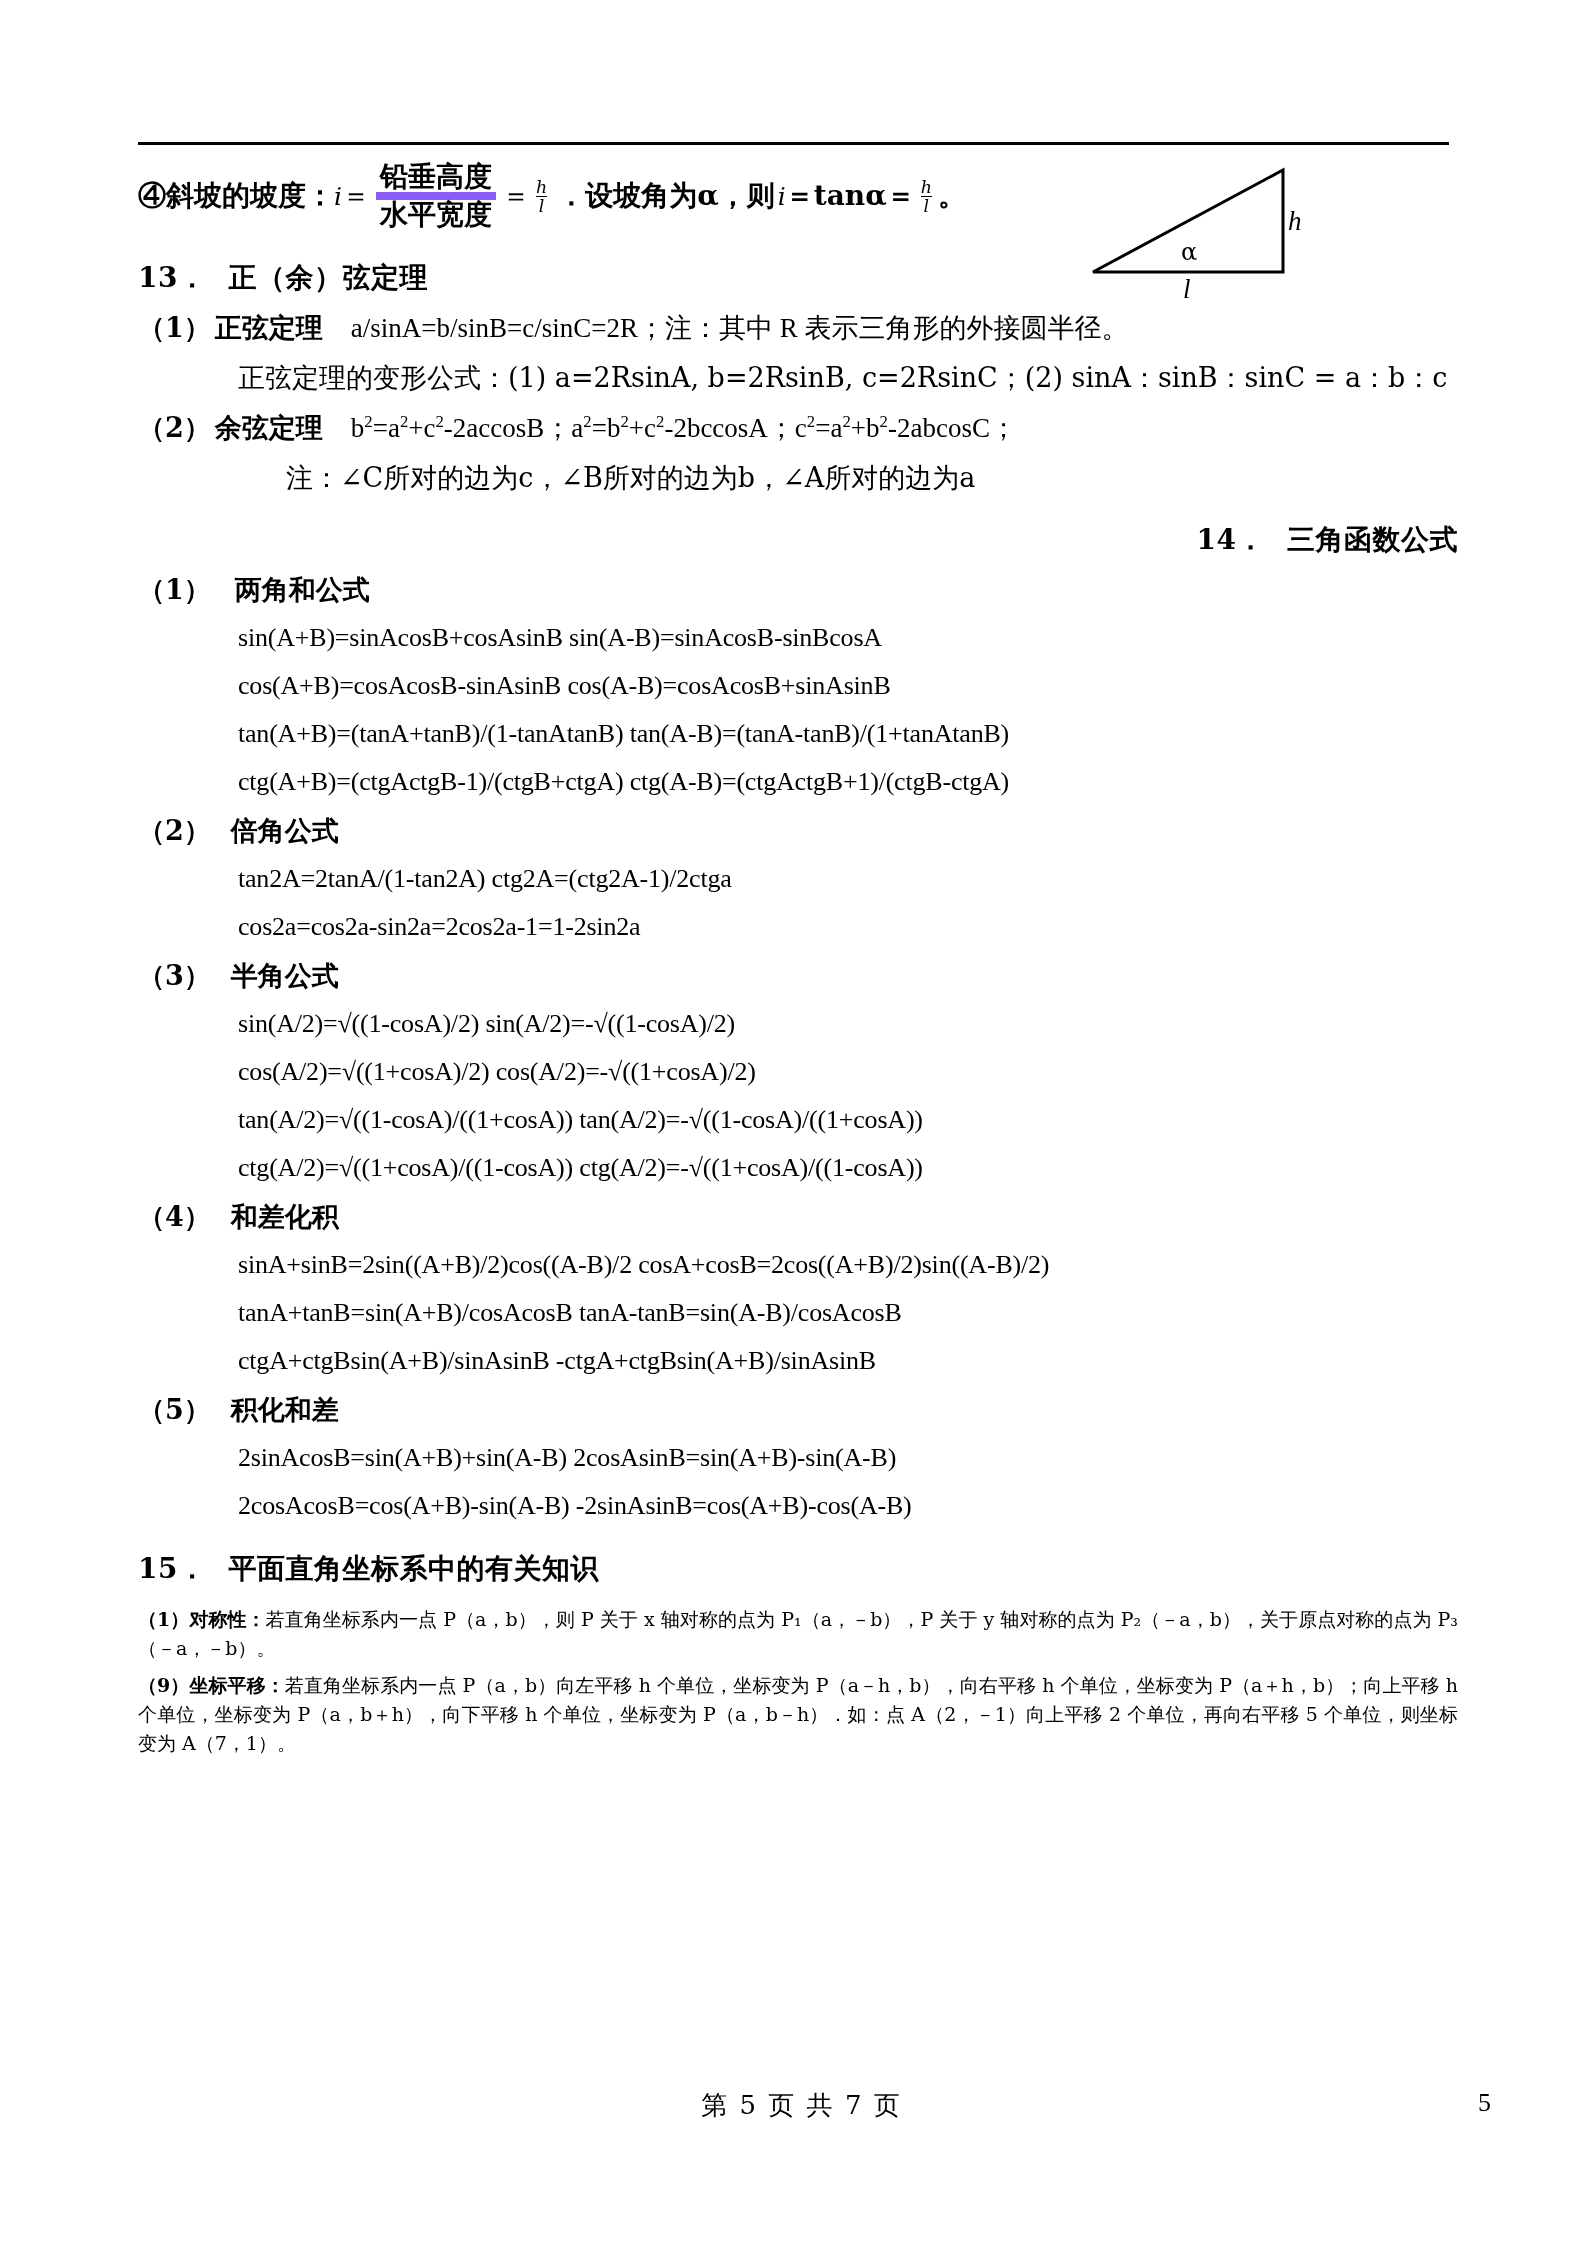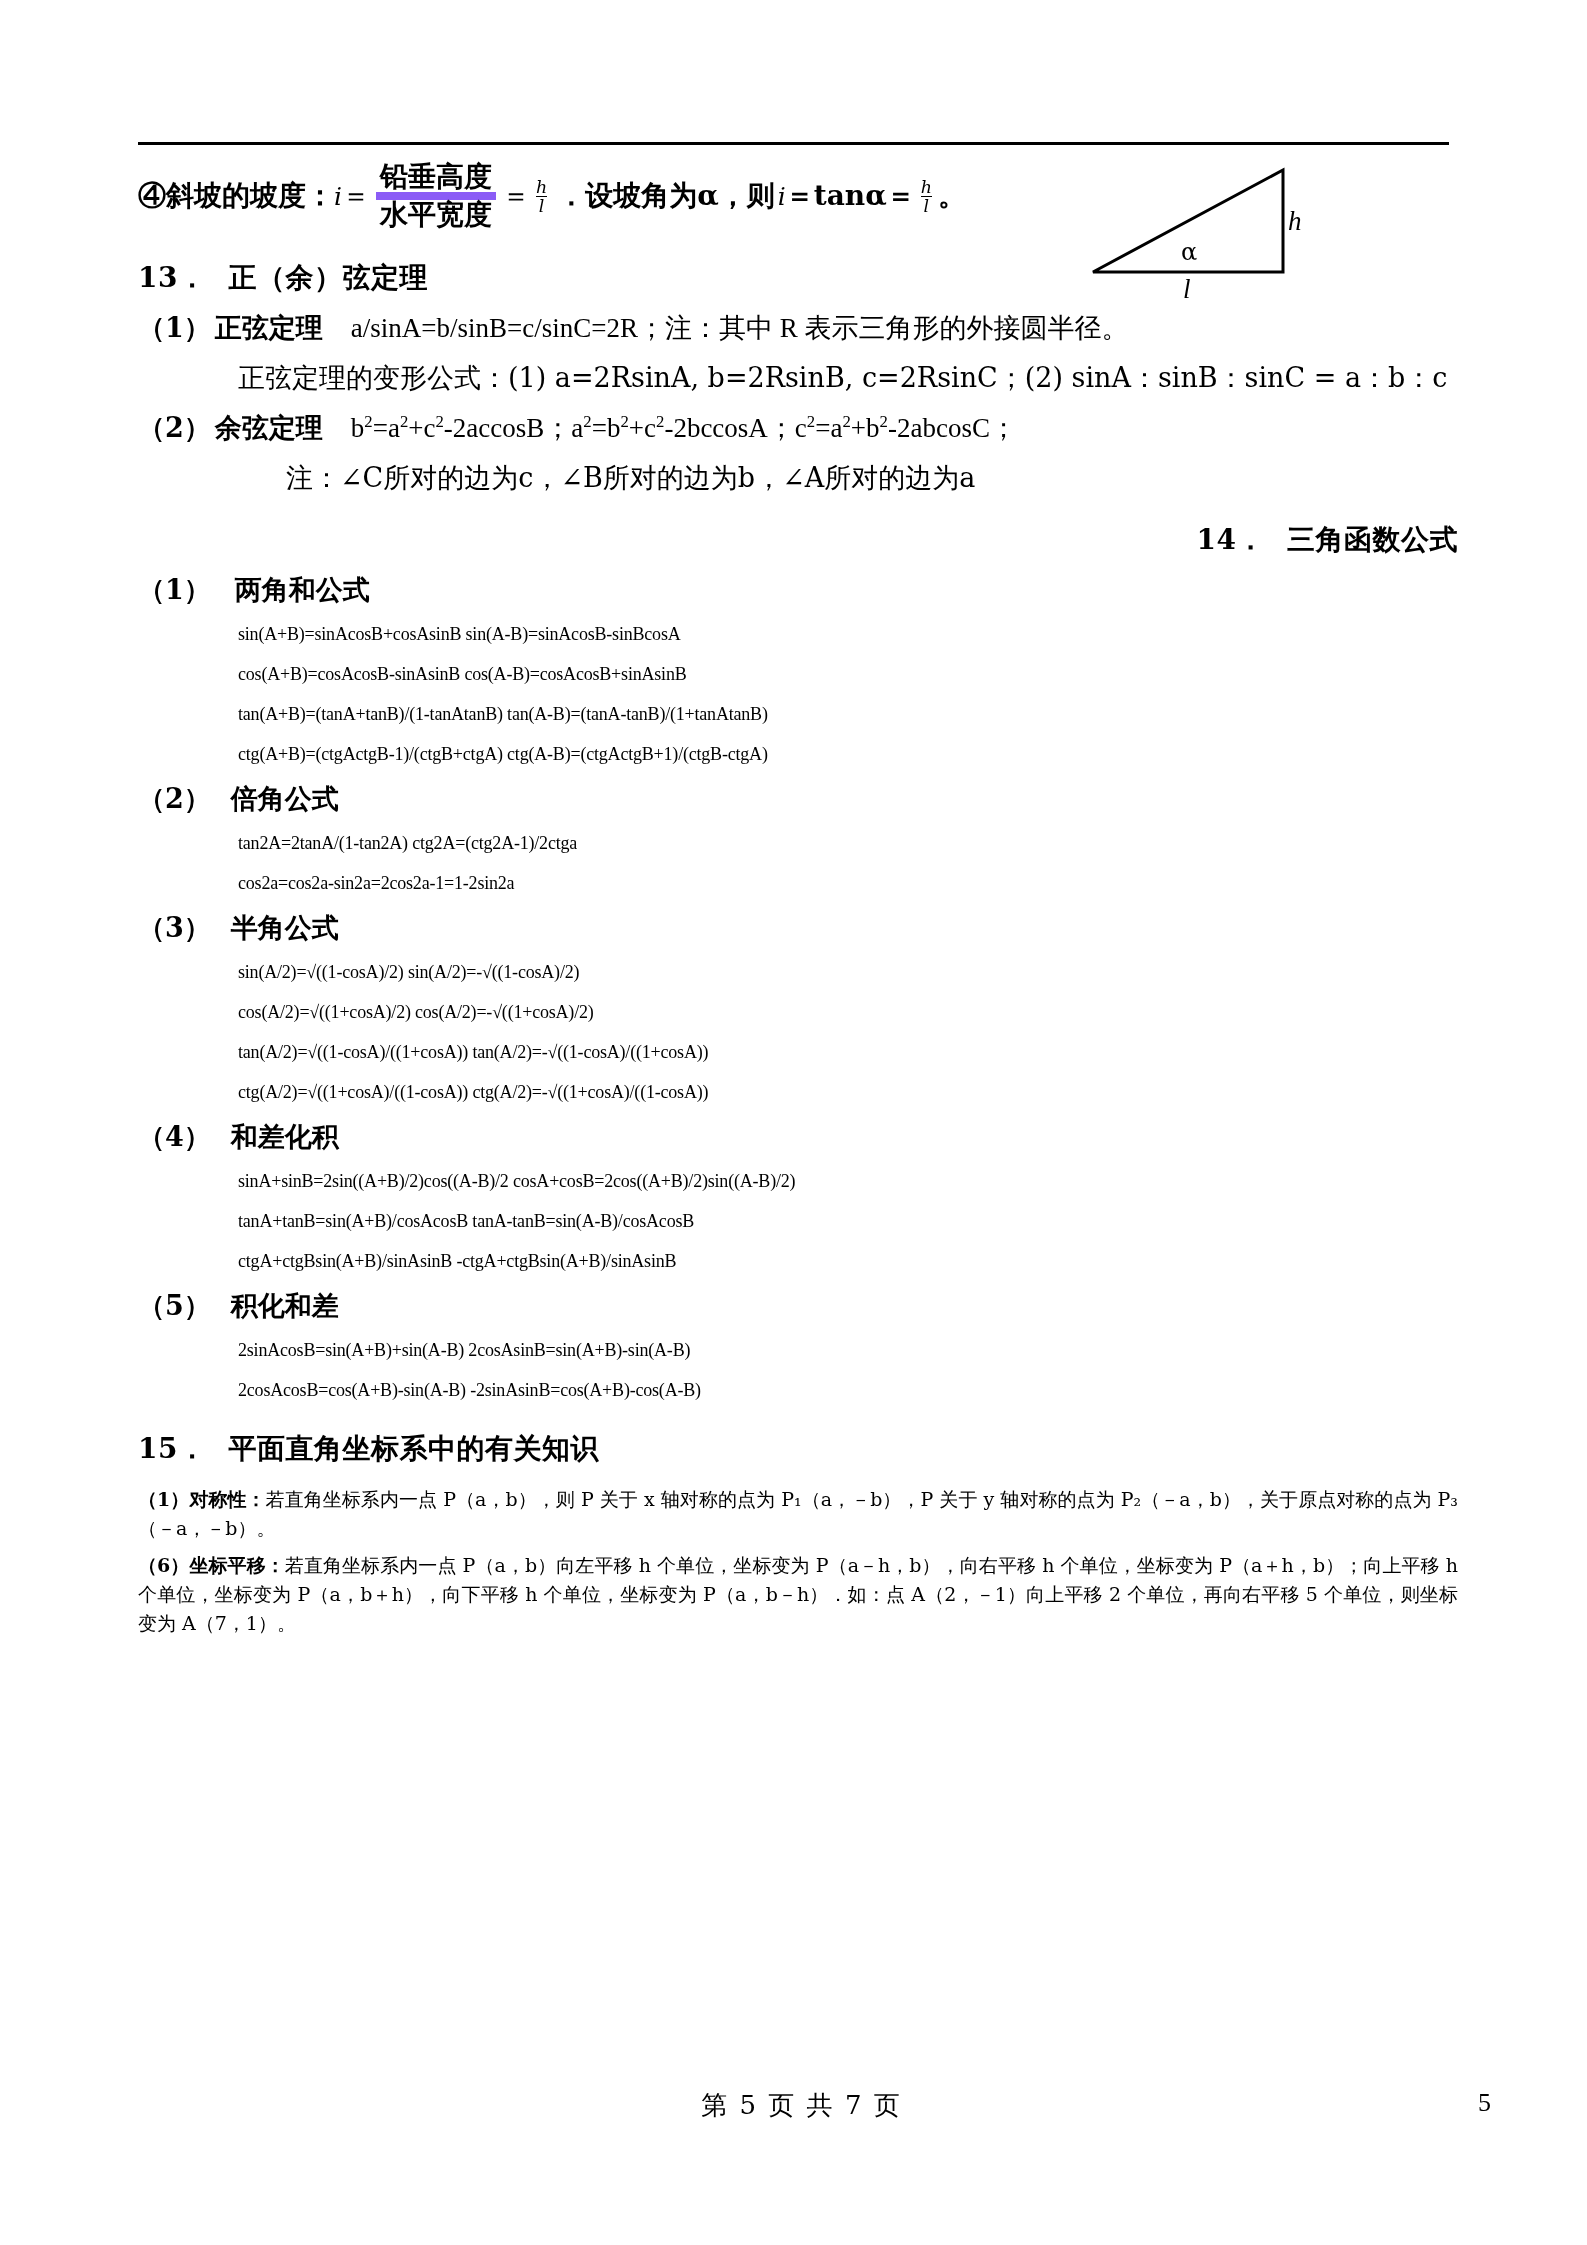--- a/index.html
+++ b/index.html
@@ -52,21 +52,21 @@
     font-weight: bold;
     font-size: 28px;
     letter-spacing: 0.5px;
   }
   .subheading {
     font-weight: bold;
     font-size: 27px;
   }
   .formula {
     font-family: "Liberation Serif", "DejaVu Serif", serif;
-    font-size: 18px;
+    font-size: 26px;
     letter-spacing: -0.2px;
   }
   sup { font-size: 0.62em; vertical-align: super; line-height: 0; }
   .ital { font-style: italic; }
 
   
   .slope-line {
     position: absolute;
     left: 0px;
     top: 0px;
@@ -251,21 +251,21 @@
 
     <div class="row heading zh" style="margin-top:36px;">
       <span>15．</span><span style="margin-left:22px;">平面直角坐标系中的有关知识</span>
     </div>
 
     <div class="para" style="margin-top:22px;">
       <span class="lbl">（1）对称性：</span><span>若直角坐标系内一点 P（a，b），则 P 关于 x 轴对称的点为 P₁（a，－b），P 关于 y 轴对称的点为 P₂（－a，b），关于原点对称的点为 P₃（－a，－b）。</span>
     </div>
 
     <div class="para" style="margin-top:8px;">
-      <span class="lbl">（6）坐标平移：</span><span>若直角坐标系内一点 P（a，b）向左平移 h 个单位，坐标变为 P（a－h，b），向右平移 h 个单位，坐标变为 P（a＋h，b）；向上平移 h 个单位，坐标变为 P（a，b＋h），向下平移 h 个单位，坐标变为 P（a，b－h）．如：点 A（2，－1）向上平移 2 个单位，再向右平移 5 个单位，则坐标变为 A（7，1）。</span>
+      <span class="lbl">（9）坐标平移：</span><span>若直角坐标系内一点 P（a，b）向左平移 h 个单位，坐标变为 P（a－h，b），向右平移 h 个单位，坐标变为 P（a＋h，b）；向上平移 h 个单位，坐标变为 P（a，b＋h），向下平移 h 个单位，坐标变为 P（a，b－h）．如：点 A（2，－1）向上平移 2 个单位，再向右平移 5 个单位，则坐标变为 A（7，1）。</span>
     </div>
 
   </div>
 
   <div class="footer">
     <span class="footer-center">第 5 页 共 7 页</span>
     <span class="footer-right">5</span>
   </div>
 
 </div>

